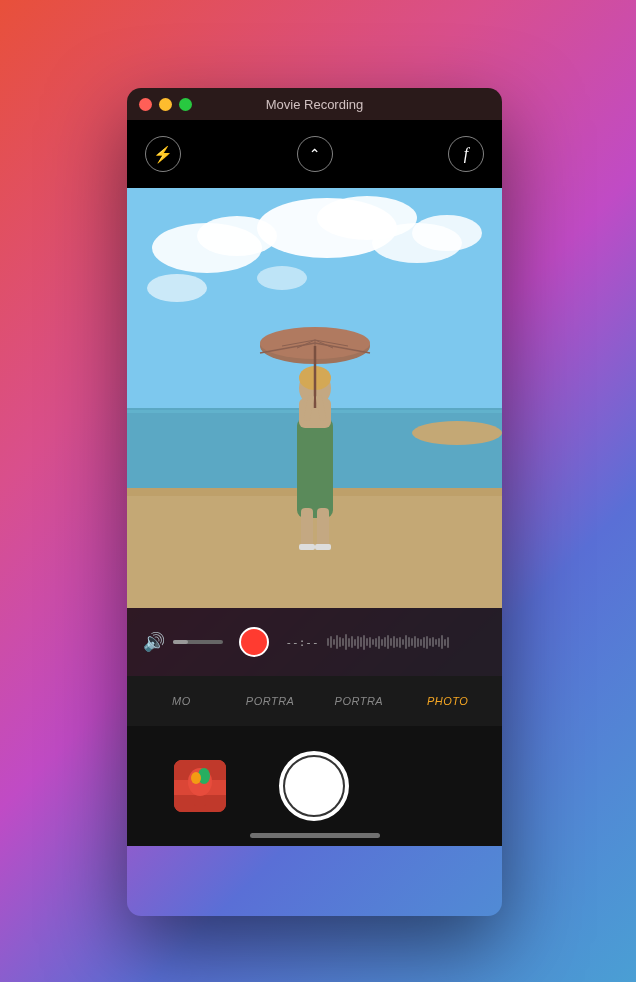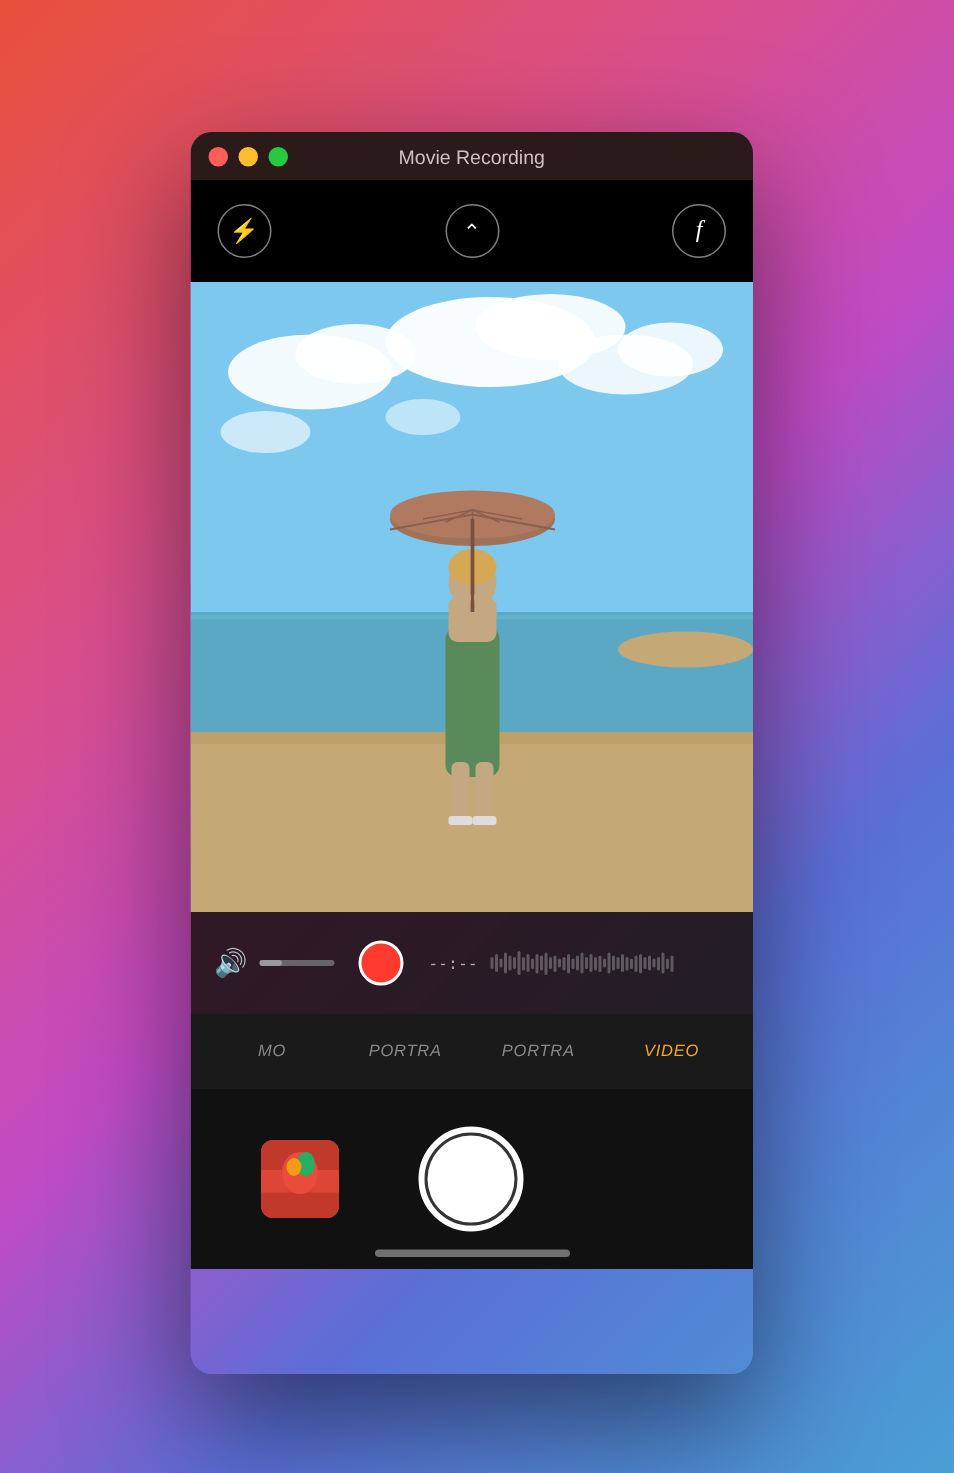--- a/index.html
+++ b/index.html
@@ -390,21 +390,21 @@
       <div class="wave-bar" style="height:7px"></div>
       <div class="wave-bar" style="height:11px"></div>
     </div>
 
   </div>
 
   <div class="mode-tabs">
     <div class="mode-tab">MO</div>
     <div class="mode-tab">PORTRA</div>
     <div class="mode-tab">PORTRA</div>
-    <div class="mode-tab active">VIDEO</div>
+    <div class="mode-tab active">PHOTO</div>
   </div>
 
   <div class="capture-area">
     <div class="thumbnail">
       <svg width="52" height="52" viewBox="0 0 52 52" xmlns="http://www.w3.org/2000/svg">
         <rect width="52" height="52" fill="#c0392b"></rect>
         <rect x="0" y="20" width="52" height="15" fill="#e74c3c" opacity="0.7"></rect>
 
         <ellipse cx="26" cy="22" rx="12" ry="14" fill="#e74c3c"></ellipse>
         <ellipse cx="30" cy="16" rx="6" ry="8" fill="#27ae60"></ellipse>

